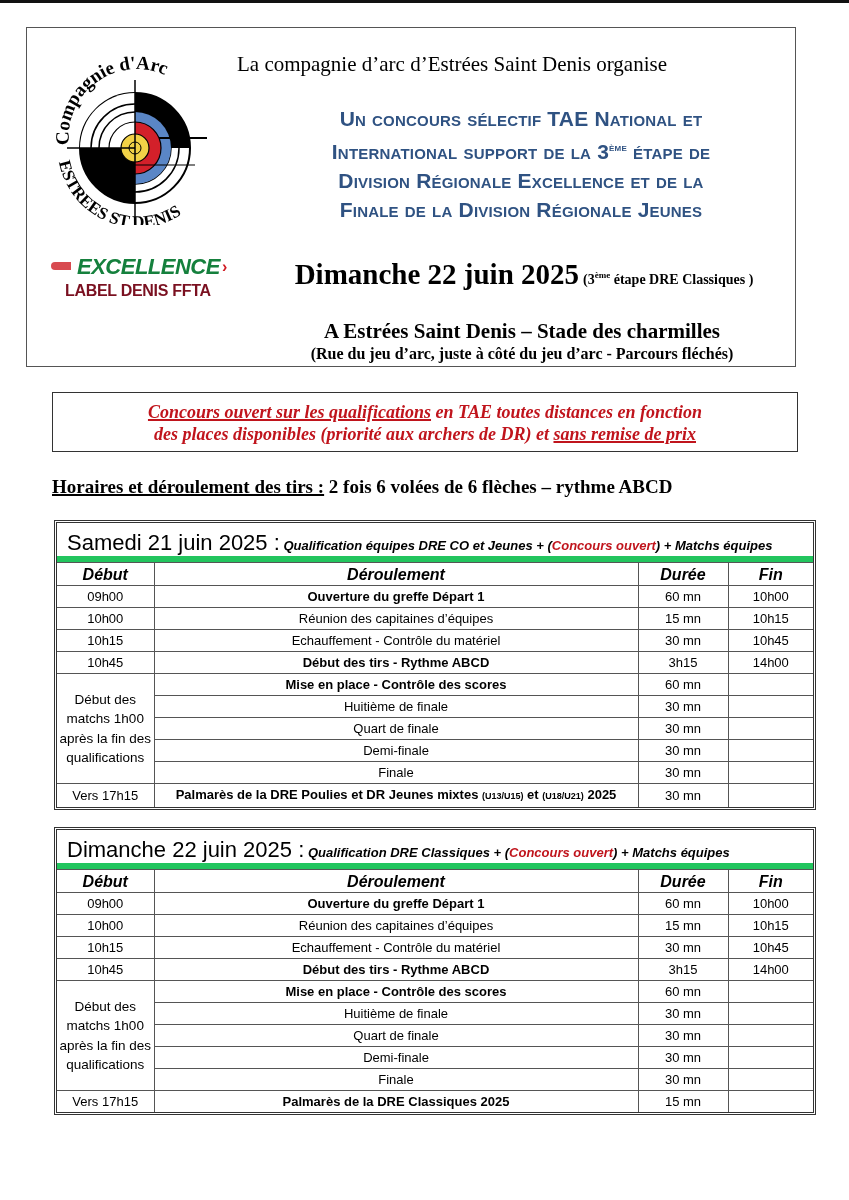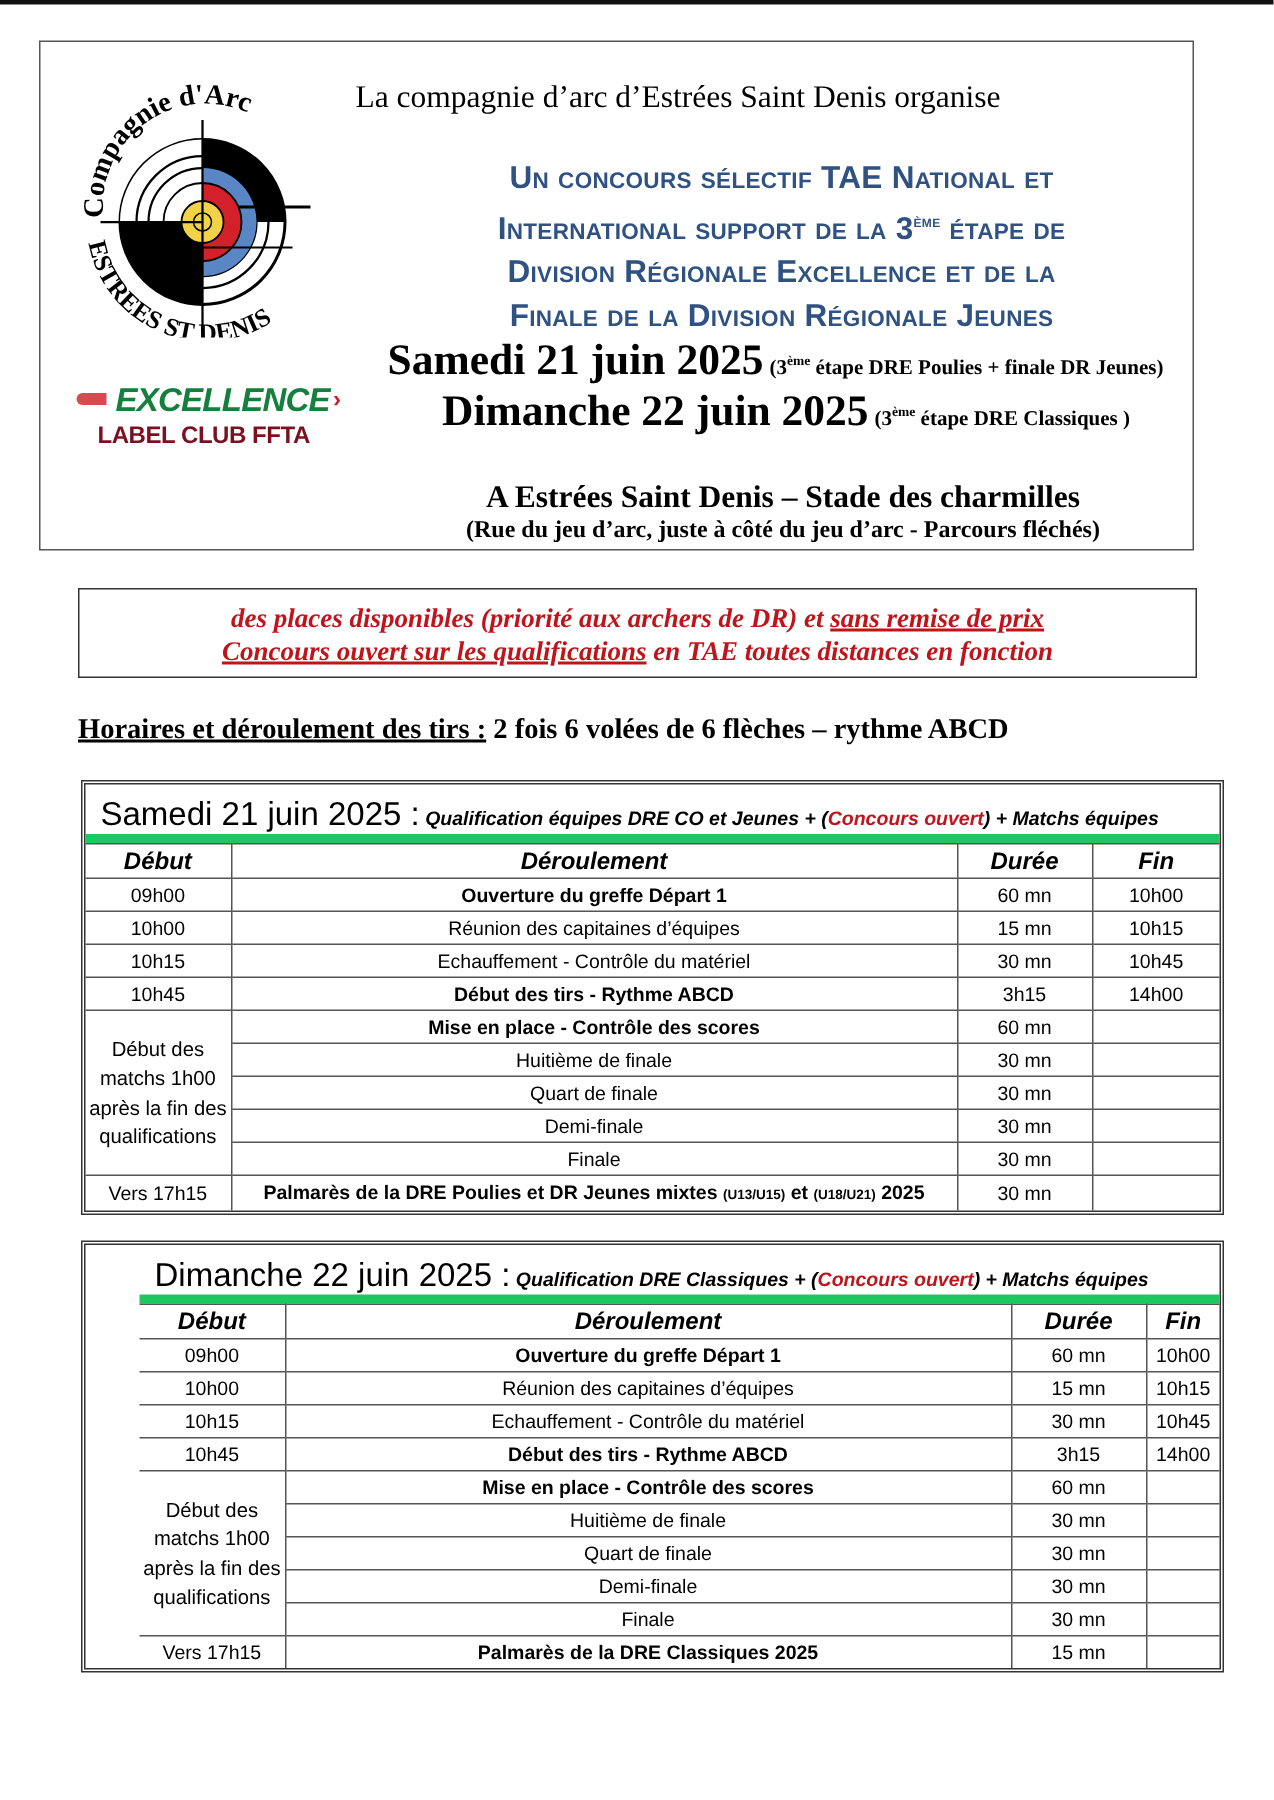--- a/index.html
+++ b/index.html
@@ -70,21 +70,21 @@
   }
   .horaires .lbl { text-decoration: underline; text-decoration-thickness: 2px; text-align: right; }
 
   
   .sched {
     position: absolute; left: 54px; width: 762px;
     border: 3px double #333; box-sizing: border-box;
     font-family: "Liberation Sans", sans-serif;
   }
   .sched1 { top: 520px; }
-  .sched2 { top: 827px; padding-left: 36px; }
+  .sched2 { top: 827px; }
   .sched-title {
     height: 39px; border-bottom: 6px solid #22c55e; box-sizing: border-box;
     padding-left: 10px; white-space: nowrap; line-height: 39px;
   }
   .sched-title .day { font-size: 22px; }
   .sched-title .desc { font-size: 13px; font-style: italic; font-weight: bold; }
   .sched-title .red { color: #c0141c; }
   table { border-collapse: collapse; width: 100%; table-layout: fixed; }
   td, th {
     border: 1px solid #555; text-align: center; font-size: 13px; padding: 0; height: 21px;
@@ -130,48 +130,44 @@
       <line x1="112" y1="88" x2="160" y2="88" stroke="#000" stroke-width="2"></line>
       <line x1="50" y1="115" x2="148" y2="115" stroke="#000" stroke-width="1.2"></line>
     </g>
     <text font-family="Liberation Serif, serif" font-size="17" font-weight="bold"><textPath href="#arcBot">ESTREES ST DENIS</textPath></text>
   </svg>
 
   <div class="excellence">
     <div class="exc-arrow-l"></div>
     <div class="exc-line1">EXCELLENCE</div>
     <div class="exc-arrow-r">›</div>
-    <div class="exc-line2">LABEL CLUB FFTA</div>
+    <div class="exc-line2">LABEL DENIS FFTA</div>
   </div>
 
   <div class="organise">La compagnie d’arc d’Estrées Saint Denis organise</div>
 
   <div class="big-title">
     <div>Un concours sélectif TAE National et</div>
     <div><span>International support de la 3</span><sup>ème</sup><span> étape de</span></div>
     <div>Division Régionale Excellence et de la</div>
     <div>Finale de la Division Régionale Jeunes</div>
   </div>
 
-  <div class="date-line date1">
-    <span class="big">Samedi 21 juin 2025</span>
-    <span class="small"><span>(3</span><sup>ème</sup><span> étape DRE Poulies + finale DR Jeunes)</span></span>
-  </div>
   <div class="date-line date2">
     <span class="big">Dimanche 22 juin 2025</span>
     <span class="small"><span>(3</span><sup>ème</sup><span> étape DRE Classiques )</span></span>
   </div>
 
   <div class="location">A Estrées Saint Denis – Stade des charmilles</div>
   <div class="address">(Rue du jeu d’arc, juste à côté du jeu d’arc - Parcours fléchés)</div>
 </div>
 
 <div class="notice-box">
+  <div><u>Concours ouvert sur les qualifications</u><span> en TAE toutes distances en fonction</span></div>
   <div><span>des places disponibles (priorité aux archers de DR) et </span><u>sans remise de prix</u></div>
-  <div><u>Concours ouvert sur les qualifications</u><span> en TAE toutes distances en fonction</span></div>
 </div>
 
 <div class="horaires">
   <span class="lbl">Horaires et déroulement des tirs :</span><span> 2 fois 6 volées de 6 flèches – rythme ABCD</span>
 </div>
 
 <div class="sched sched1">
   <div class="sched-title">
     <span class="day">Samedi 21 juin 2025 :</span><span class="desc"><span> Qualification équipes DRE CO et Jeunes + (</span><span class="red">Concours ouvert</span><span>) + Matchs équipes</span></span>
   </div>

